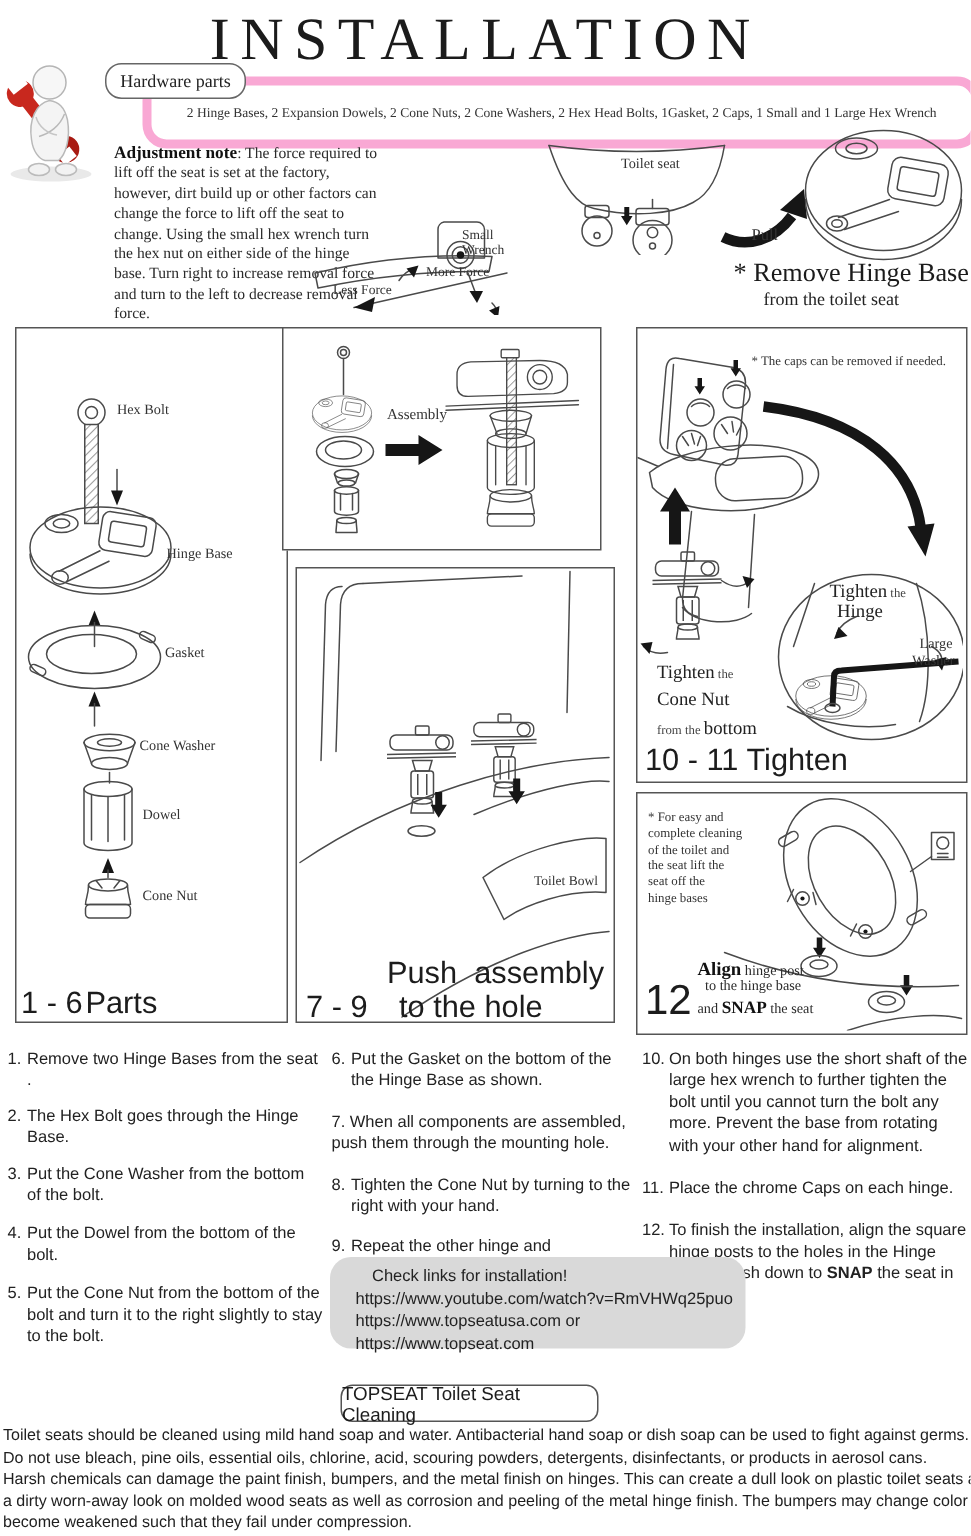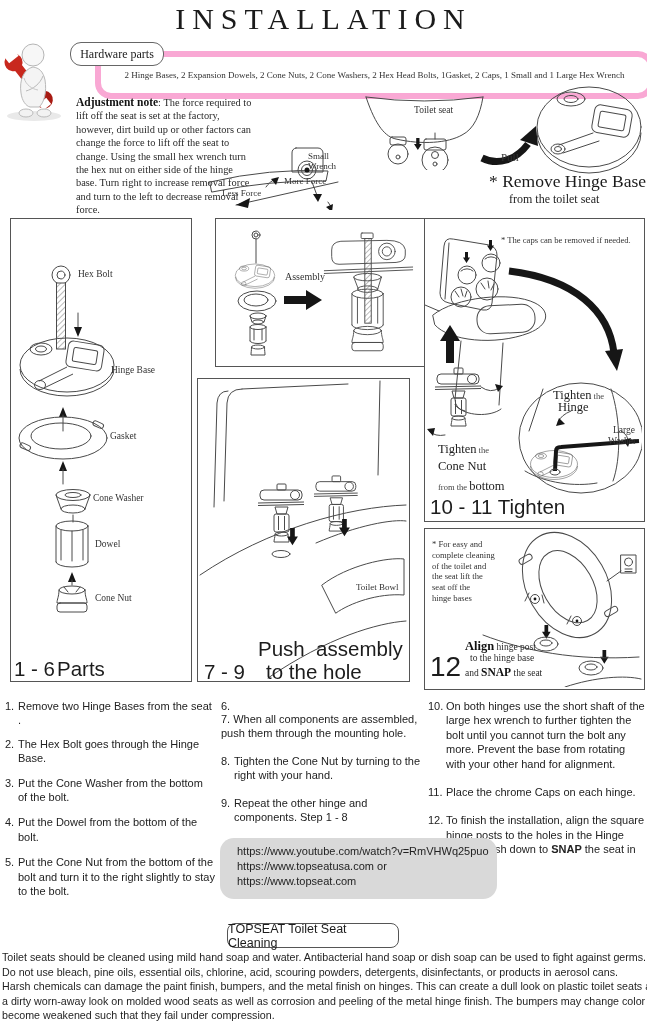--- a/index.html
+++ b/index.html
@@ -2,21 +2,21 @@
 <html><head>
 <meta charset="utf-8">
 <style>
   html,body{margin:0;padding:0;background:#fff;}
   body{width:647px;height:1024px;position:relative;overflow:hidden;
        font-family:"Liberation Serif",serif;color:#222;}
   .abs{position:absolute;}
   svg{display:block;}
   svg .ln{stroke:#4a4a4a;fill:none;stroke-width:1;stroke-linecap:round;stroke-linejoin:round;}
   svg .fl{fill:#161616;stroke:none;}
-  .title{width:647px;top:2px;left:0;text-align:center;font-size:30px;letter-spacing:7px;color:#1b1b1b;}
+  .title{width:647px;top:2px;left:0;text-align:center;font-size:40px;letter-spacing:7px;color:#1b1b1b;}
   .hwbox{left:95px;top:51px;width:547px;height:36px;border:6px solid #f9a8d4;border-radius:16px;
          display:flex;align-items:center;justify-content:center;font-size:9px;color:#333;}
   .hwpill{left:70px;top:42px;width:92px;height:22px;border:1px solid #666;border-radius:11px;background:#fff;
           display:flex;align-items:center;justify-content:center;font-size:12px;color:#222;z-index:2;}
   .adj{left:76px;top:96px;width:176px;font-size:10.4px;line-height:13.4px;color:#2a2a2a;}
   .adj b{font-size:11.5px;color:#111;}
   .slabel{font-size:9px;line-height:10px;color:#333;}
   .plabel{font-size:9.5px;color:#333;}
   .removeh{font-size:17.5px;color:#1b1b1b;}
   .removes{font-size:12px;color:#222;}
@@ -202,21 +202,21 @@
   <div class="abs plabel" style="left:67px;top:50px">Hex Bolt</div>
   <div class="abs plabel" style="left:100px;top:146px">Hinge Base</div>
   <div class="abs plabel" style="left:99px;top:212px">Gasket</div>
   <div class="abs plabel" style="left:82px;top:274px">Cone Washer</div>
   <div class="abs plabel" style="left:84px;top:320px">Dowel</div>
   <div class="abs plabel" style="left:84px;top:374px">Cone Nut</div>
   <div class="abs cap" style="left:3px;top:438px">1 - 6</div>
   <div class="abs cap" style="left:46px;top:438px">Parts</div>
 </div>
 
-<div class="abs panel" style="left:215px;top:218px;width:211px;height:147px">
+<div class="abs panel" style="left:188px;top:218px;width:211px;height:147px">
   <svg class="abs" style="left:0;top:0" width="209" height="145" viewBox="0 0 209 145">
     <g transform="translate(14,10)">
       <circle class="ln" cx="26" cy="6" r="4"></circle>
         <circle class="ln" cx="26" cy="6" r="2"></circle>
       <line class="ln" x1="26" y1="10" x2="26" y2="34" stroke-width="1.6"></line>
       <use href="#sym-hingebase" transform="translate(4 32) scale(0.42)"></use>
       <ellipse class="ln" cx="27" cy="72" rx="19" ry="10"></ellipse>
         <ellipse class="ln" cx="26" cy="71" rx="12" ry="6"></ellipse>
       <ellipse class="ln" cx="28" cy="87" rx="8" ry="3"></ellipse>
         <path class="ln" d="M20 87 L22 93 M36 87 L34 93"></path>
@@ -363,33 +363,34 @@
 
 <div class="abs steps" style="left:5px;top:699px;width:210px">
   <div class="step" style="margin-bottom:9px"><span class="num">1.</span><span>Remove two Hinge Bases from the seat .</span></div>
   <div class="step" style="margin-bottom:10px"><span class="num">2.</span><span>The Hex Bolt goes through the Hinge Base.</span></div>
   <div class="step" style="margin-bottom:11px"><span class="num">3.</span><span>Put the Cone Washer from the bottom of the bolt.</span></div>
   <div class="step" style="margin-bottom:11px"><span class="num">4.</span><span>Put the Dowel from the bottom of the bolt.</span></div>
   <div class="step"><span class="num">5.</span><span>Put the Cone Nut from the bottom of the bolt and turn it to the right slightly to stay to the bolt.</span></div>
 </div>
 
 <div class="abs steps" style="left:221px;top:699px;width:204px">
-  <div class="step" style="margin-bottom:13px"><span class="num">6.</span></div>
+  <div class="step" style="margin-bottom:13px"><span class="num">6.</span><span>Put the Gasket  on the bottom of the the Hinge Base as shown.</span></div>
   <div class="step flush" style="margin-bottom:13px"><span class="num">7.</span><span>When all components  are assembled, push them through the mounting hole.</span></div>
   <div class="step" style="margin-bottom:13px"><span class="num">8.</span><span>Tighten the Cone Nut by turning to the right with your hand.</span></div>
   <div class="step"><span class="num">9.</span><span>Repeat the other hinge and components. Step 1 - 8</span></div>
 </div>
 
 <div class="abs steps steps3" style="left:428px;top:699px;width:217px">
   <div class="step" style="margin-bottom:14px"><span class="num">10.</span><span>On both hinges use the short shaft of the large hex wrench to further tighten the bolt until you cannot turn the bolt any more.   Prevent the base from rotating with your other hand for alignment.</span></div>
   <div class="step" style="margin-bottom:14px"><span class="num">11.</span><span>Place the chrome Caps on each hinge.</span></div>
   <div class="step"><span class="num">12.</span><span>To finish the installation, align the square hinge posts to the holes in the Hinge Bases, push down to </span><b>SNAP</b><span> the seat in place.</span></div>
 </div>
 
 <div class="abs linksbox">
+  <div class="hd">Check links for installation!</div>
   <div>https://www.youtube.com/watch?v=RmVHWq25puo</div>
   <div>https://www.topseatusa.com or</div>
   <div>https://www.topseat.com</div>
 </div>
 
 <div class="abs tpill">
     <span>TOPSEAT Toilet Seat Cleaning</span>
   </div>
 
 <div class="abs bottompara">

